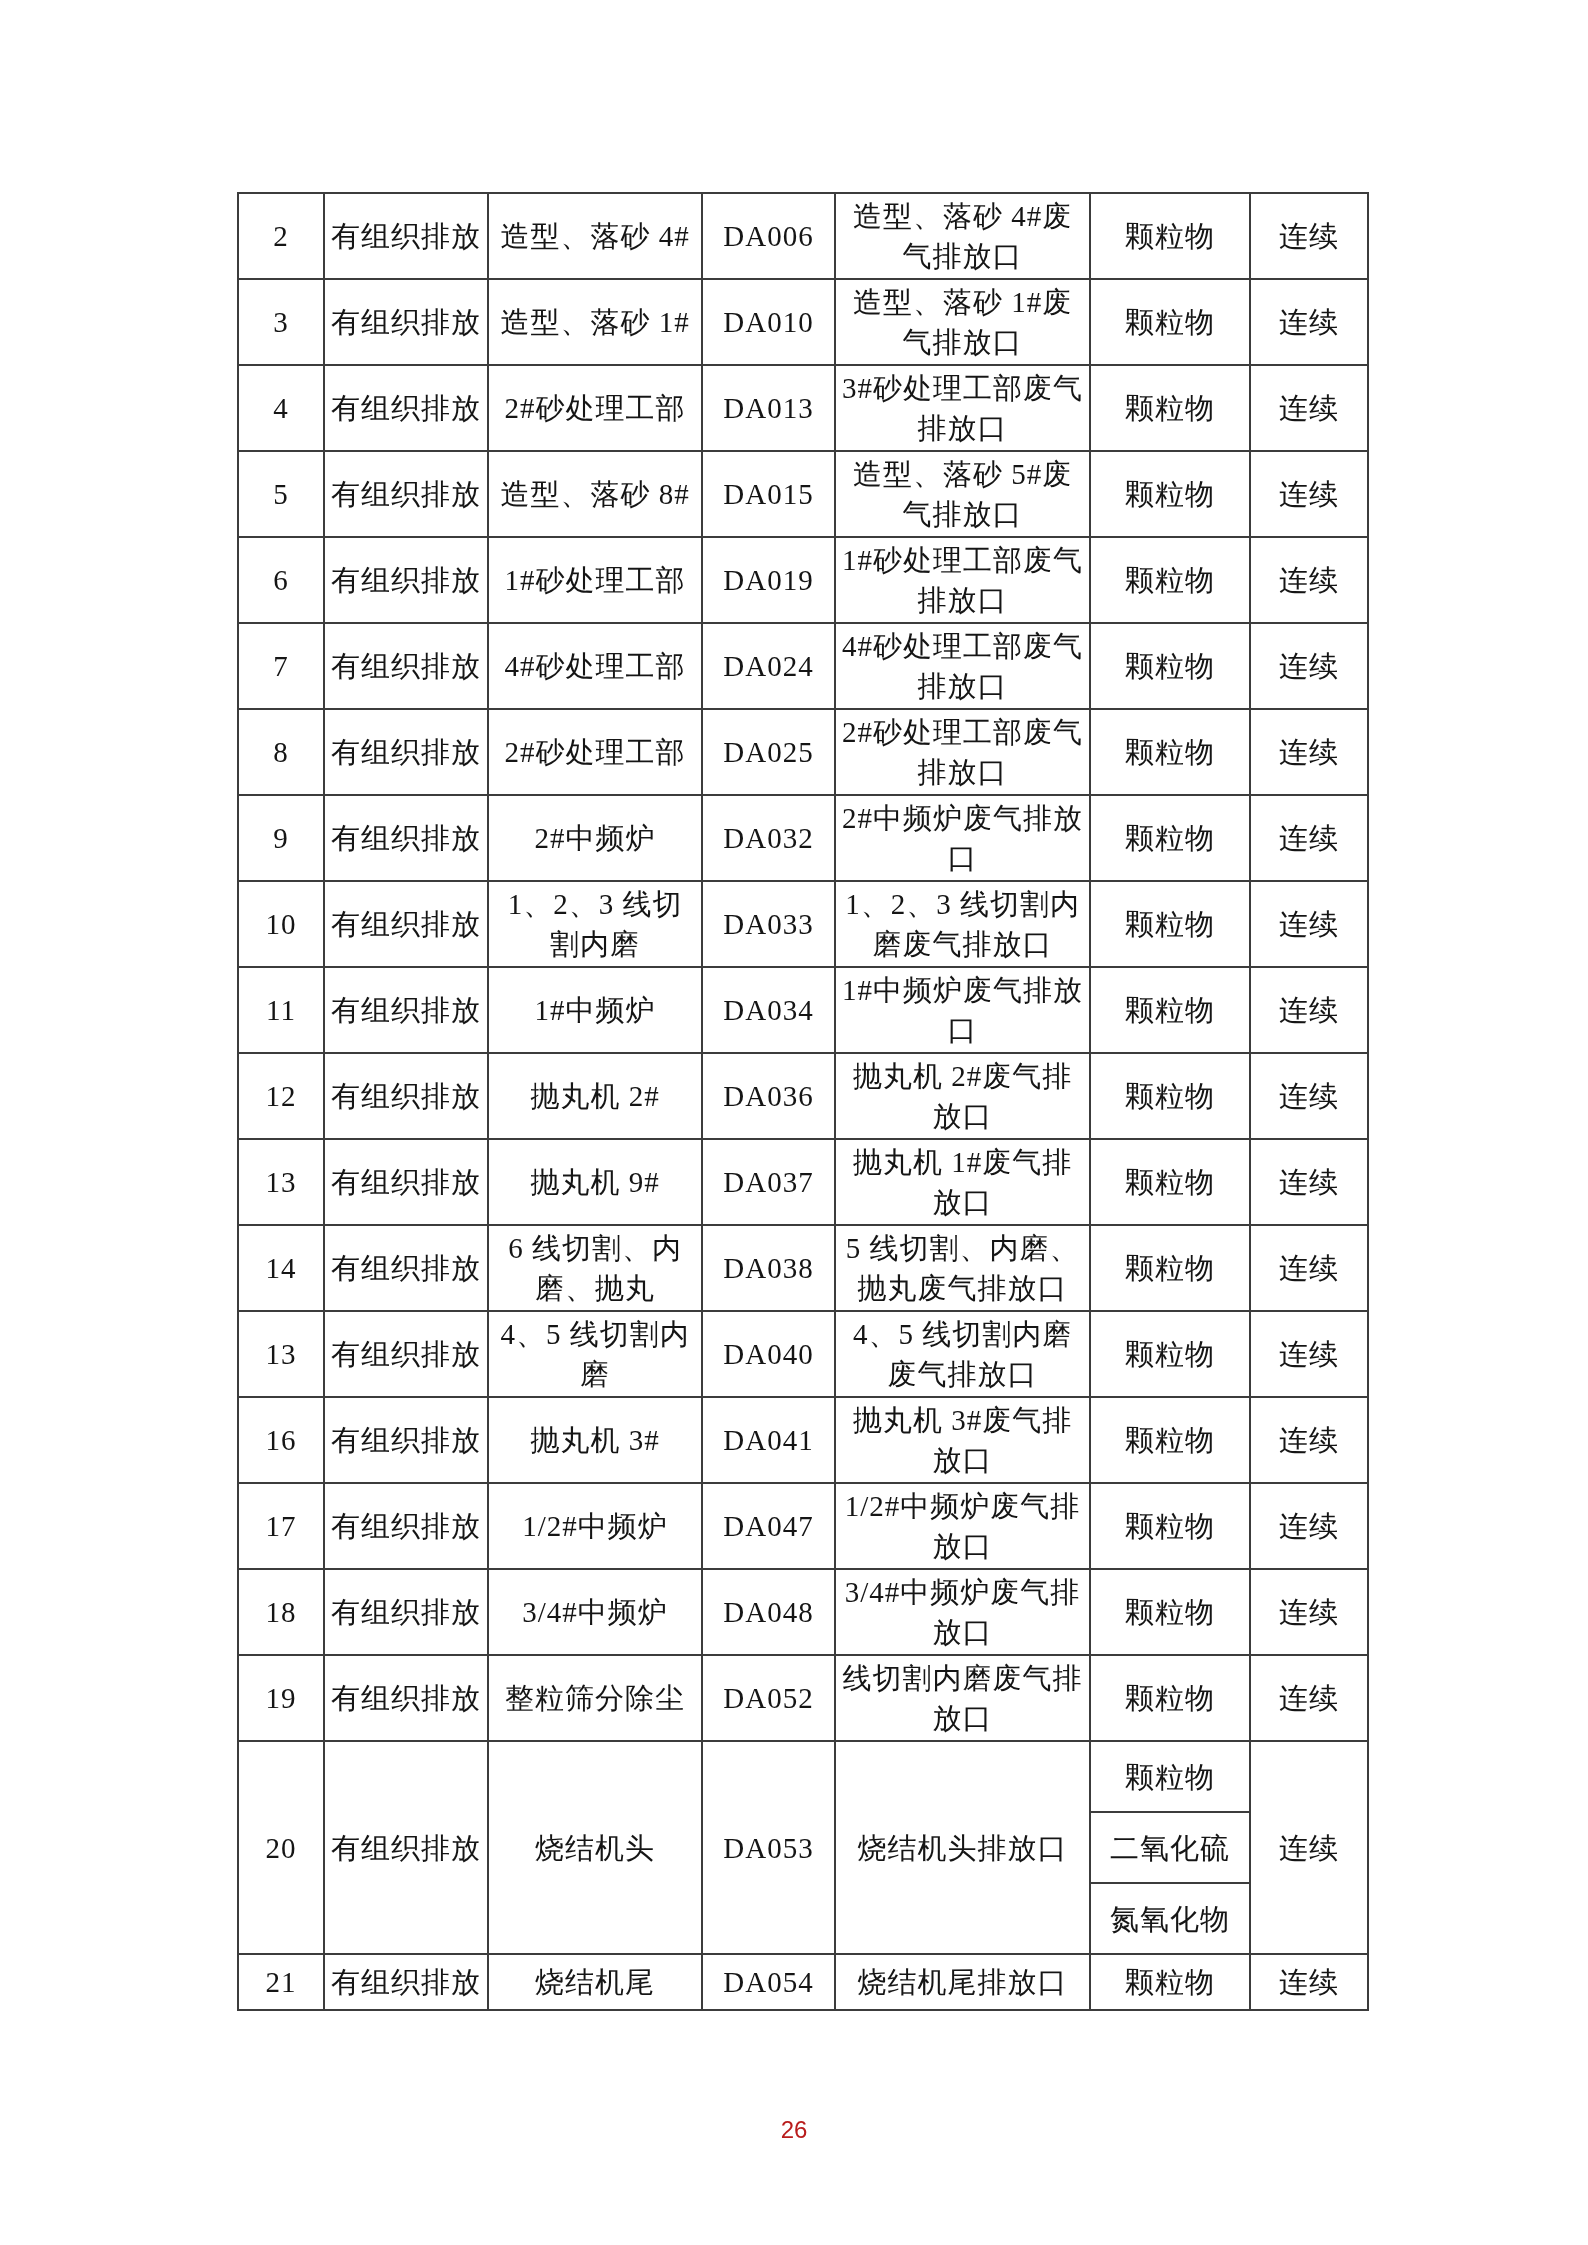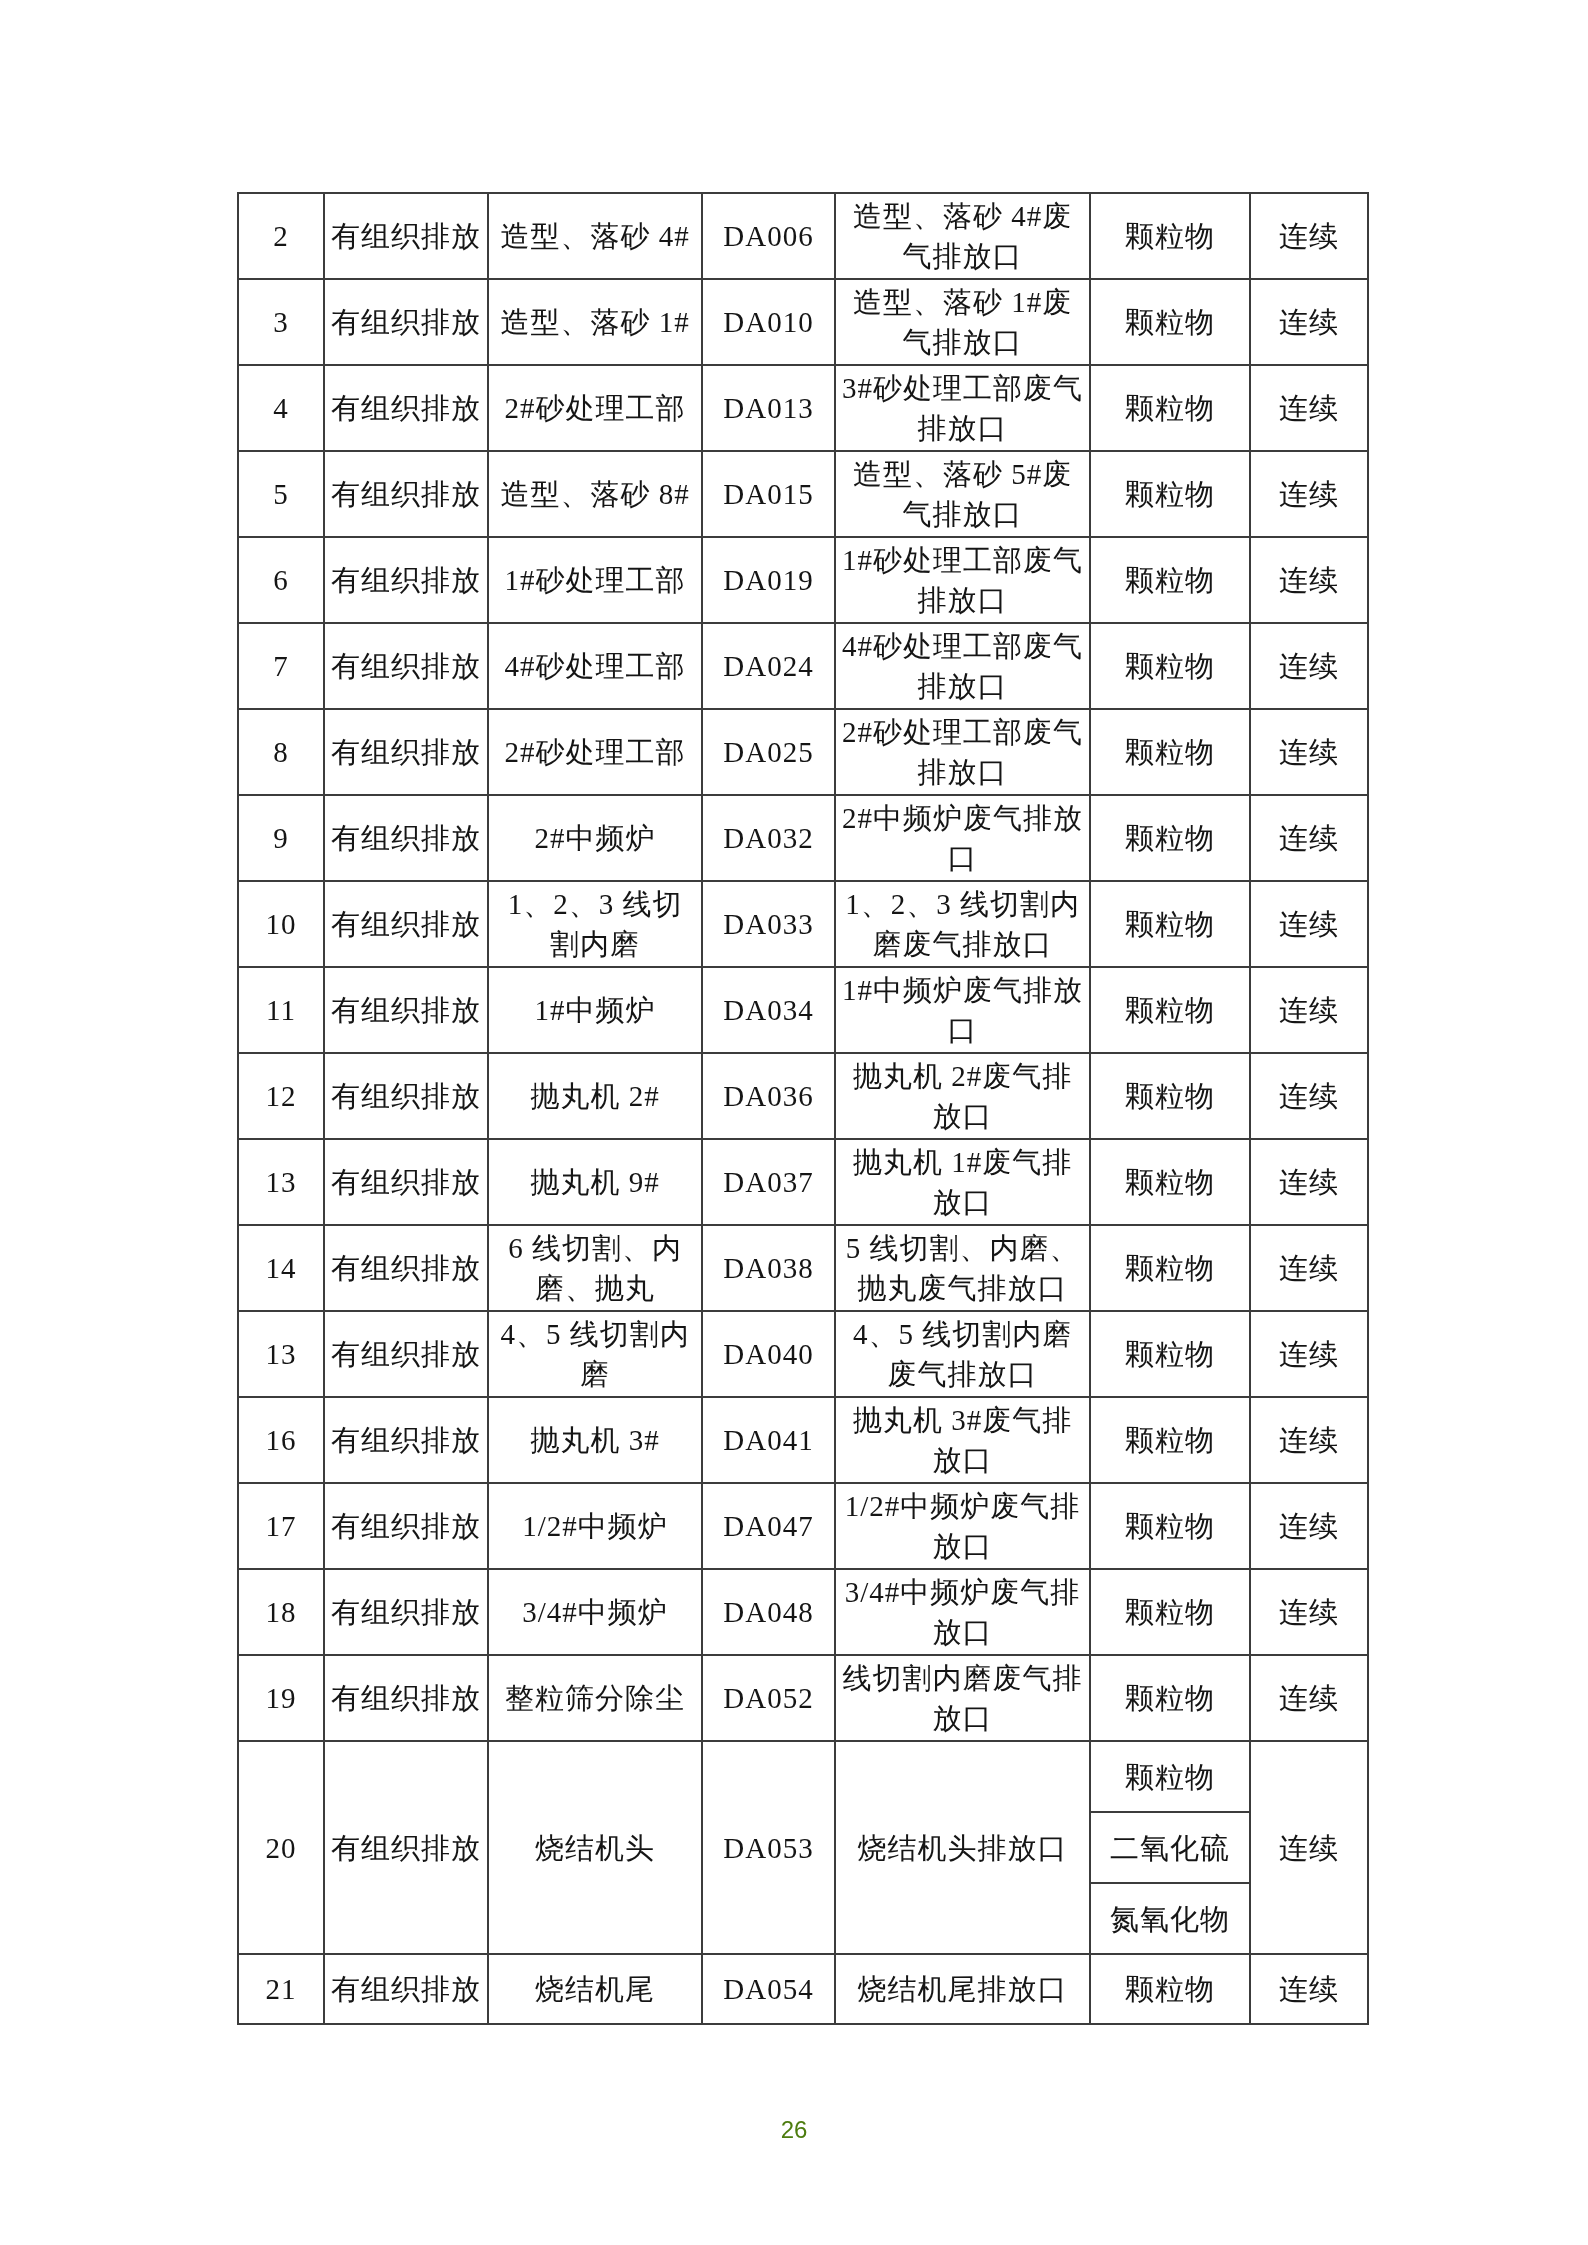--- a/index.html
+++ b/index.html
@@ -31,30 +31,30 @@
     font-size: 29px;
     line-height: 40px;
     letter-spacing: 1px;
     padding: 2px 5px;
     overflow: hidden;
     word-break: normal;
     line-break: strict;
   }
   tr.r  { height: 86px; }
   tr.sub { height: 71px; }
-  tr.short { height: 70px; }
+  tr.short { height: 56px; }
   .page-number {
     position: absolute;
     top: 2116px;
     left: 0;
     width: 100%;
     text-align: center;
     font-family: "Liberation Sans", "DejaVu Sans", sans-serif;
     font-size: 24px;
-    color: #4d7c0f;
+    color: #b91c1c;
   }
 </style>
 </head>
 <body>
 
 <div class="page">
 
   <table class="emissions">
     <colgroup>
       <col style="width:86px">

